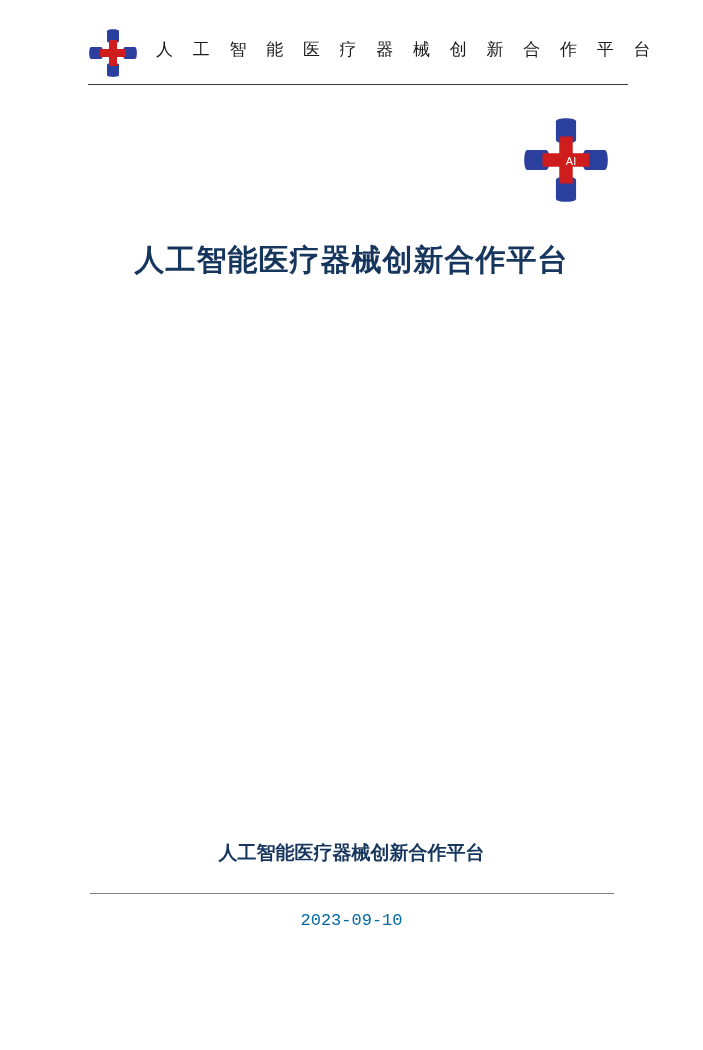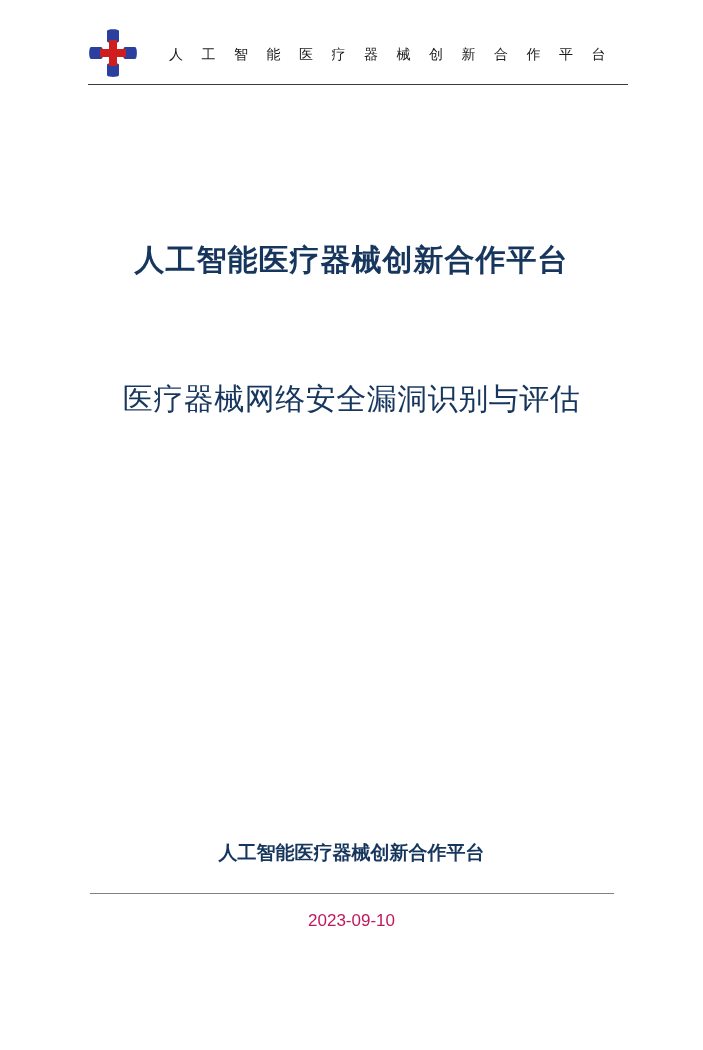--- a/index.html
+++ b/index.html
@@ -34,25 +34,25 @@
   .header-logo {
     position: absolute;
     left: 0px;
     top: 0px;
     width: 50px;
     height: 50px;
   }
   .header-title {
     position: absolute;
     left: 68px;
-    top: 18px;
+    top: 10px;
     width: 470px;
     text-align: center;
-    font-family: Liberation Serif, serif;
-    font-size: 14px;
+    font-family: Liberation Sans, sans-serif;
+    font-size: 17px;
     letter-spacing: 7.5px;
     color: #1a1a1a;
     white-space: nowrap;
   }
   .header-rule {
     position: absolute;
     left: 88px;
     top: 84px;
     width: 540px;
     height: 0;
@@ -114,23 +114,23 @@
     width: 524px;
     height: 0;
     border-top: 1px solid #808080;
   }
   .doc-date {
     position: absolute;
     left: 0;
     top: 911px;
     width: 703px;
     text-align: center;
-    font-family: Liberation Sans, sans-serif;
+    font-family: Liberation Mono, monospace;
     font-size: 17px;
-    color: #be185d;
+    color: #0369a1;
   }
 </style>
 </head>
 <body>
 
 <div class="page">
 
   <div class="header">
 
     <div class="header-logo">
@@ -144,24 +144,35 @@
 
           <path d="M42 24 L58 24 L58 42 L76 42 L76 58 L58 58 L58 76 L42 76 L42 58 L24 58 L24 42 L42 42 Z" fill="#cf1c1c"></path>
         </g>
       </svg>
     </div>
 
     <div class="header-title">人 工 智 能 医 疗 器 械 创 新 合 作 平 台</div>
   </div>
   <div class="header-rule"></div>
 
+  <div class="hero-logo">
+    <svg width="84" height="84" viewBox="0 0 100 100" aria-hidden="true">
+      <g>
+        <path d="M38 4 C38 -1 62 -1 62 4 L62 26 C62 32 38 32 38 26 Z" fill="#2b3f9e"></path>
+        <path d="M38 74 C38 68 62 68 62 74 L62 96 C62 101 38 101 38 96 Z" fill="#2b3f9e"></path>
+        <path d="M4 38 C-1 38 -1 62 4 62 L26 62 C32 62 32 38 26 38 Z" fill="#2b3f9e"></path>
+        <path d="M74 38 C68 38 68 62 74 62 L96 62 C101 62 101 38 96 38 Z" fill="#2b3f9e"></path>
+        <path d="M42 22 L58 22 L58 42 L78 42 L78 58 L58 58 L58 78 L42 78 L42 58 L22 58 L22 42 L42 42 Z" fill="#cf1c1c"></path>
+        <text x="56" y="56" font-family="Liberation Sans, sans-serif" font-size="13" fill="#ffffff" text-anchor="middle">AI</text>
+      </g>
+    </svg>
+  </div>
 
   <div class="platform-title">人工智能医疗器械创新合作平台</div>
 
   <div class="doc-title">
-    <div>医疗器械网络安全漏洞识别与评估</div>
   </div>
 
   <div class="issuer">人工智能医疗器械创新合作平台</div>
   <div class="footer-rule"></div>
   <div class="doc-date">2023-09-10</div>
 
 </div>
 
 </body></html>

